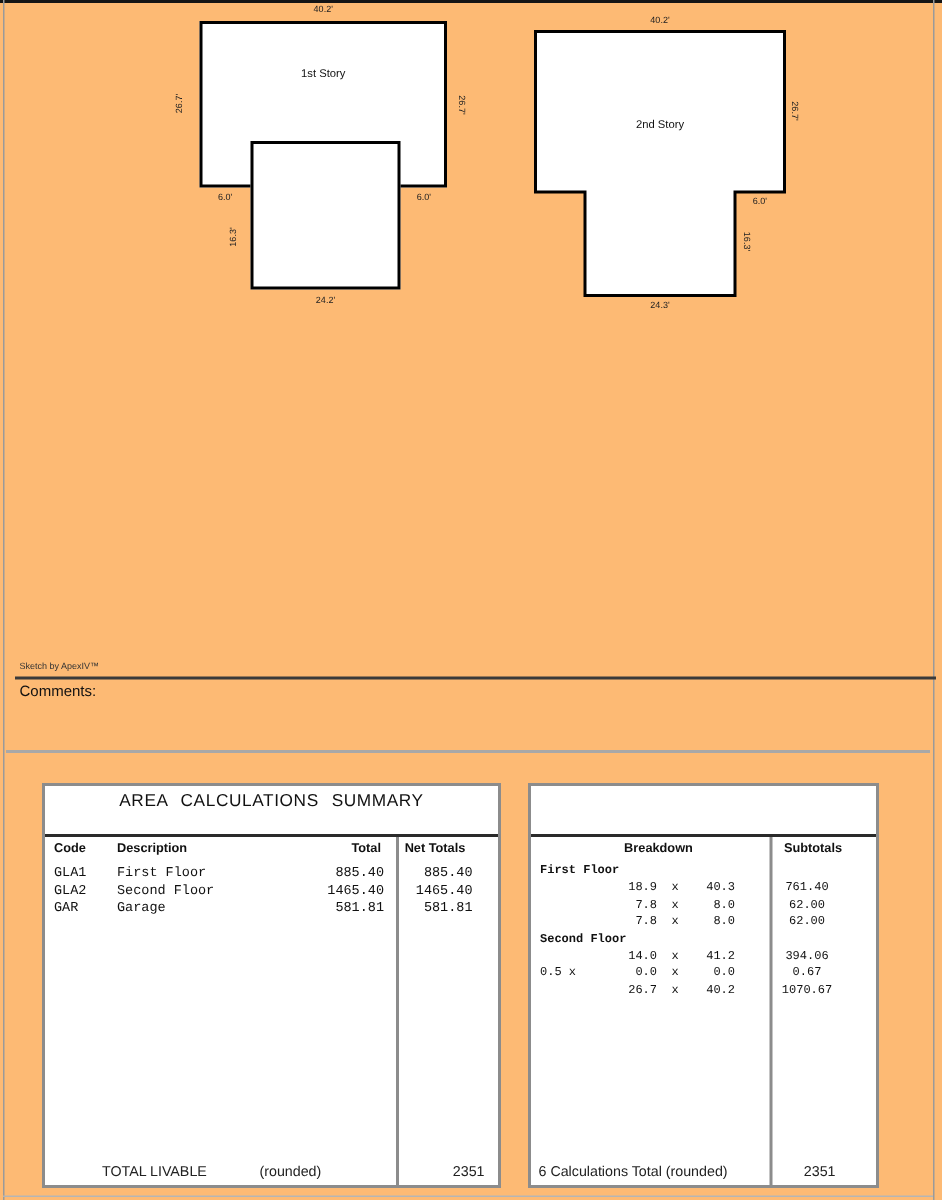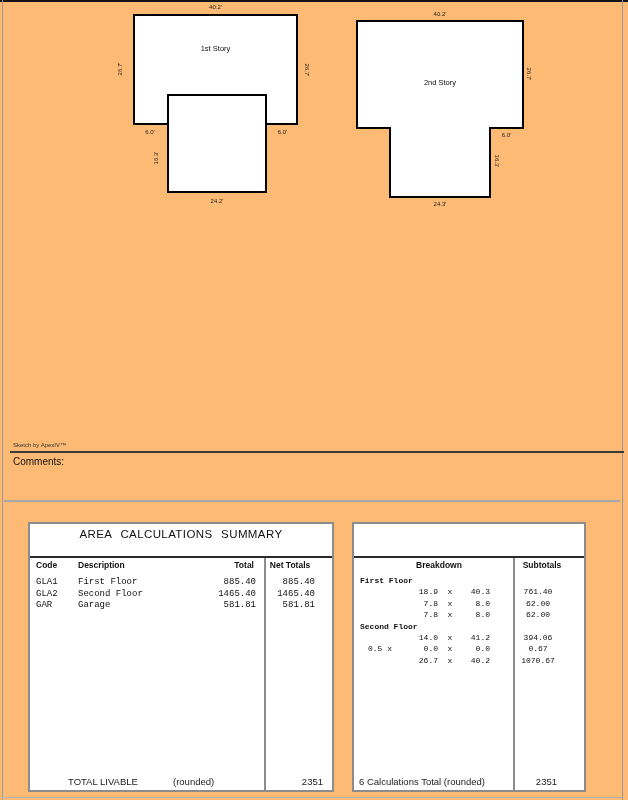--- a/index.html
+++ b/index.html
@@ -31,21 +31,21 @@
   .mono8{font-family:"Liberation Mono","DejaVu Sans Mono",monospace;font-size:8px;color:#111;}
   .row{position:absolute;left:0;right:0;height:11px;margin-top:16px;}
   .cell{position:absolute;white-space:pre;}
   
   .sm-code{left:6px;}
   .sm-desc{left:48px;}
   .sm-size{left:120px;width:106px;text-align:right;}
   .sm-net{left:200px;width:85px;text-align:right;}
   
   .bd-section{left:6px;font-weight:bold;}
-  .bd-prefix{left:6px;width:40px;text-align:center;}
+  .bd-prefix{left:6px;width:40px;text-align:left;}
   .bd-a{left:46px;width:38px;text-align:right;}
   .bd-x{left:84px;width:24px;text-align:center;}
   .bd-b{left:108px;width:28px;text-align:right;}
   .bd-sub{left:163px;width:42px;text-align:center;}
   .total-txt{position:absolute;font-size:9.5px;color:#222;}
 </style>
 </head>
 <body>
 
 <div class="page">

